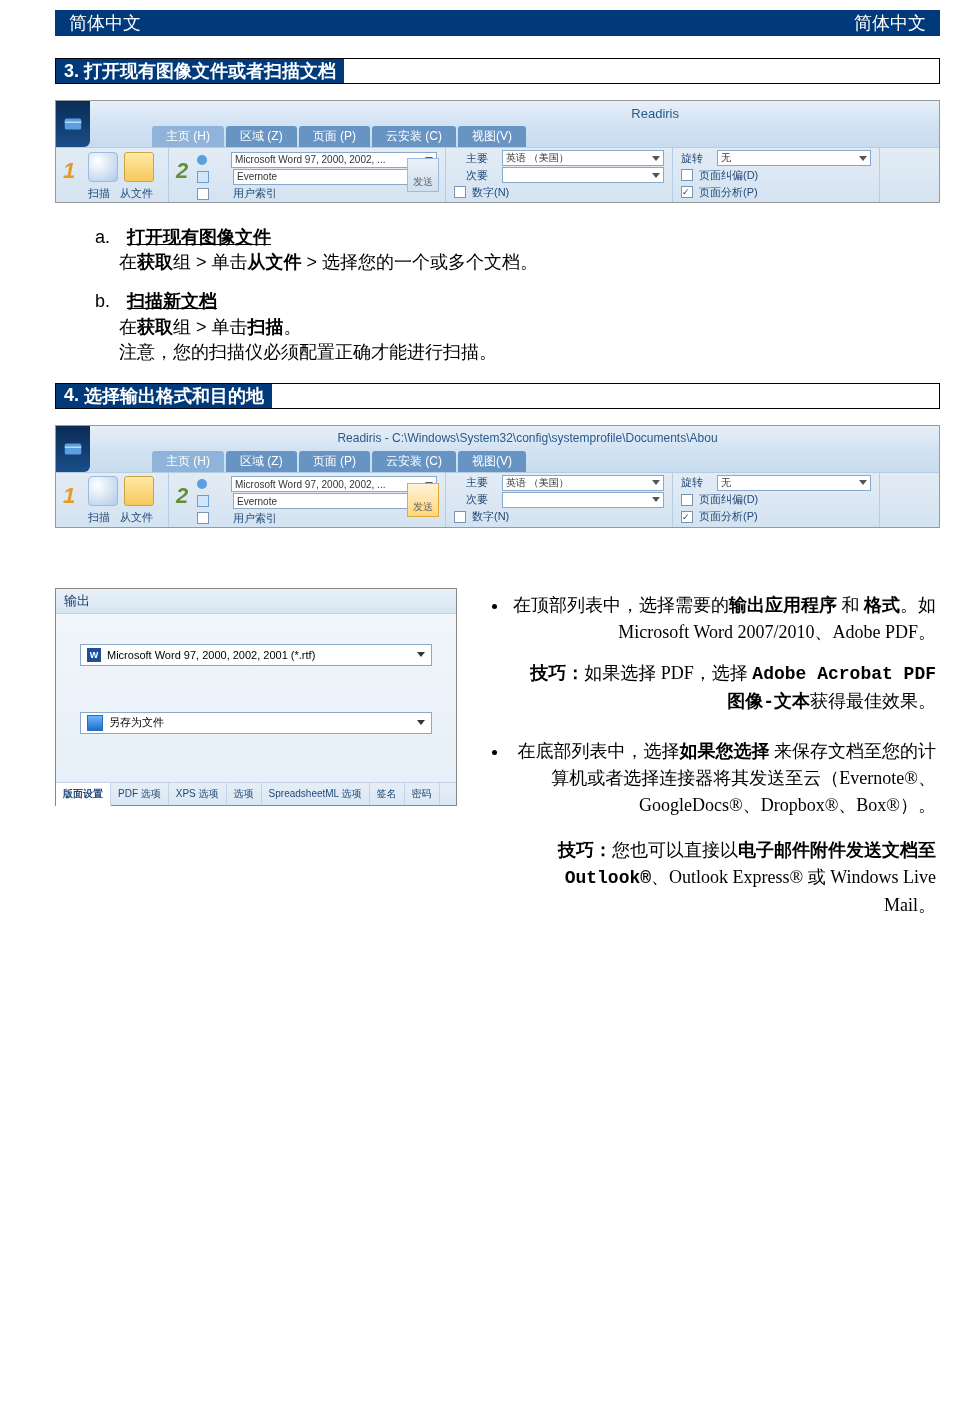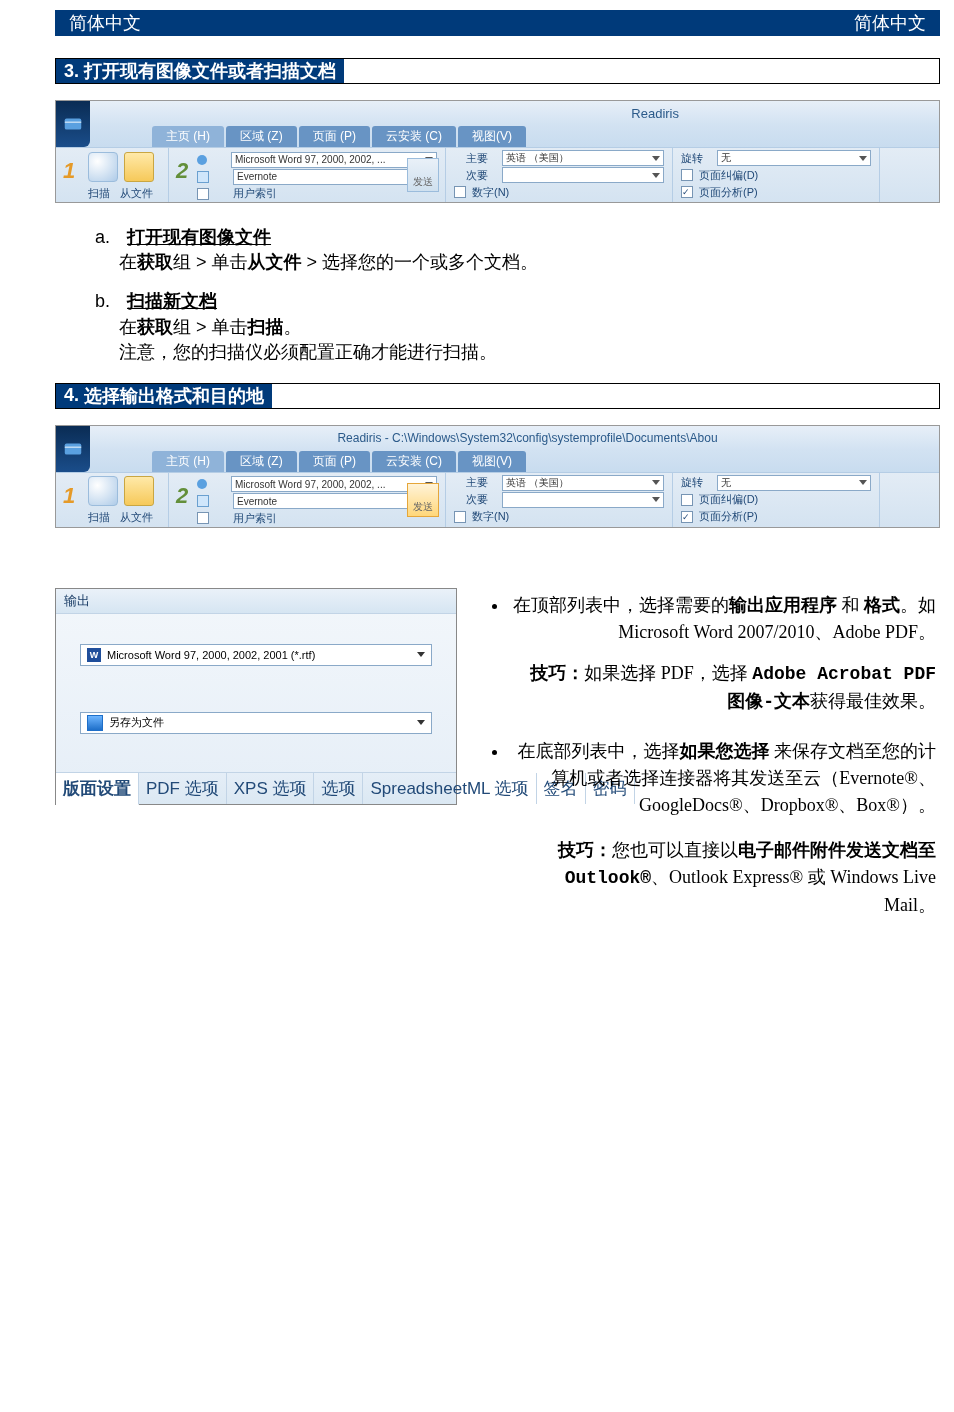--- a/index.html
+++ b/index.html
@@ -303,23 +303,23 @@
   }
   .disk-ico {
     width: 14px; height: 14px;
     background: linear-gradient(#6db5ff,#1e6fc9);
     border: 1px solid #1e6fc9;
     display: inline-block;
   }
   .dlg-tabs {
     display: flex;
     border-top: 1px solid #c2d4e6;
-    margin-top: 28px;
+    margin-top: 38px;
     background: linear-gradient(#e5eef7,#dbe8f3);
-    font-size: 17px;
+    font-size: 10px;
     color: #224a78;
   }
   .dlg-tabs span {
     padding: 4px 7px;
     border-right: 1px solid #c2d4e6;
     white-space: nowrap;
   }
   .dlg-tabs span.active {
     background: #fff;
     border-bottom: 1px solid #fff;

